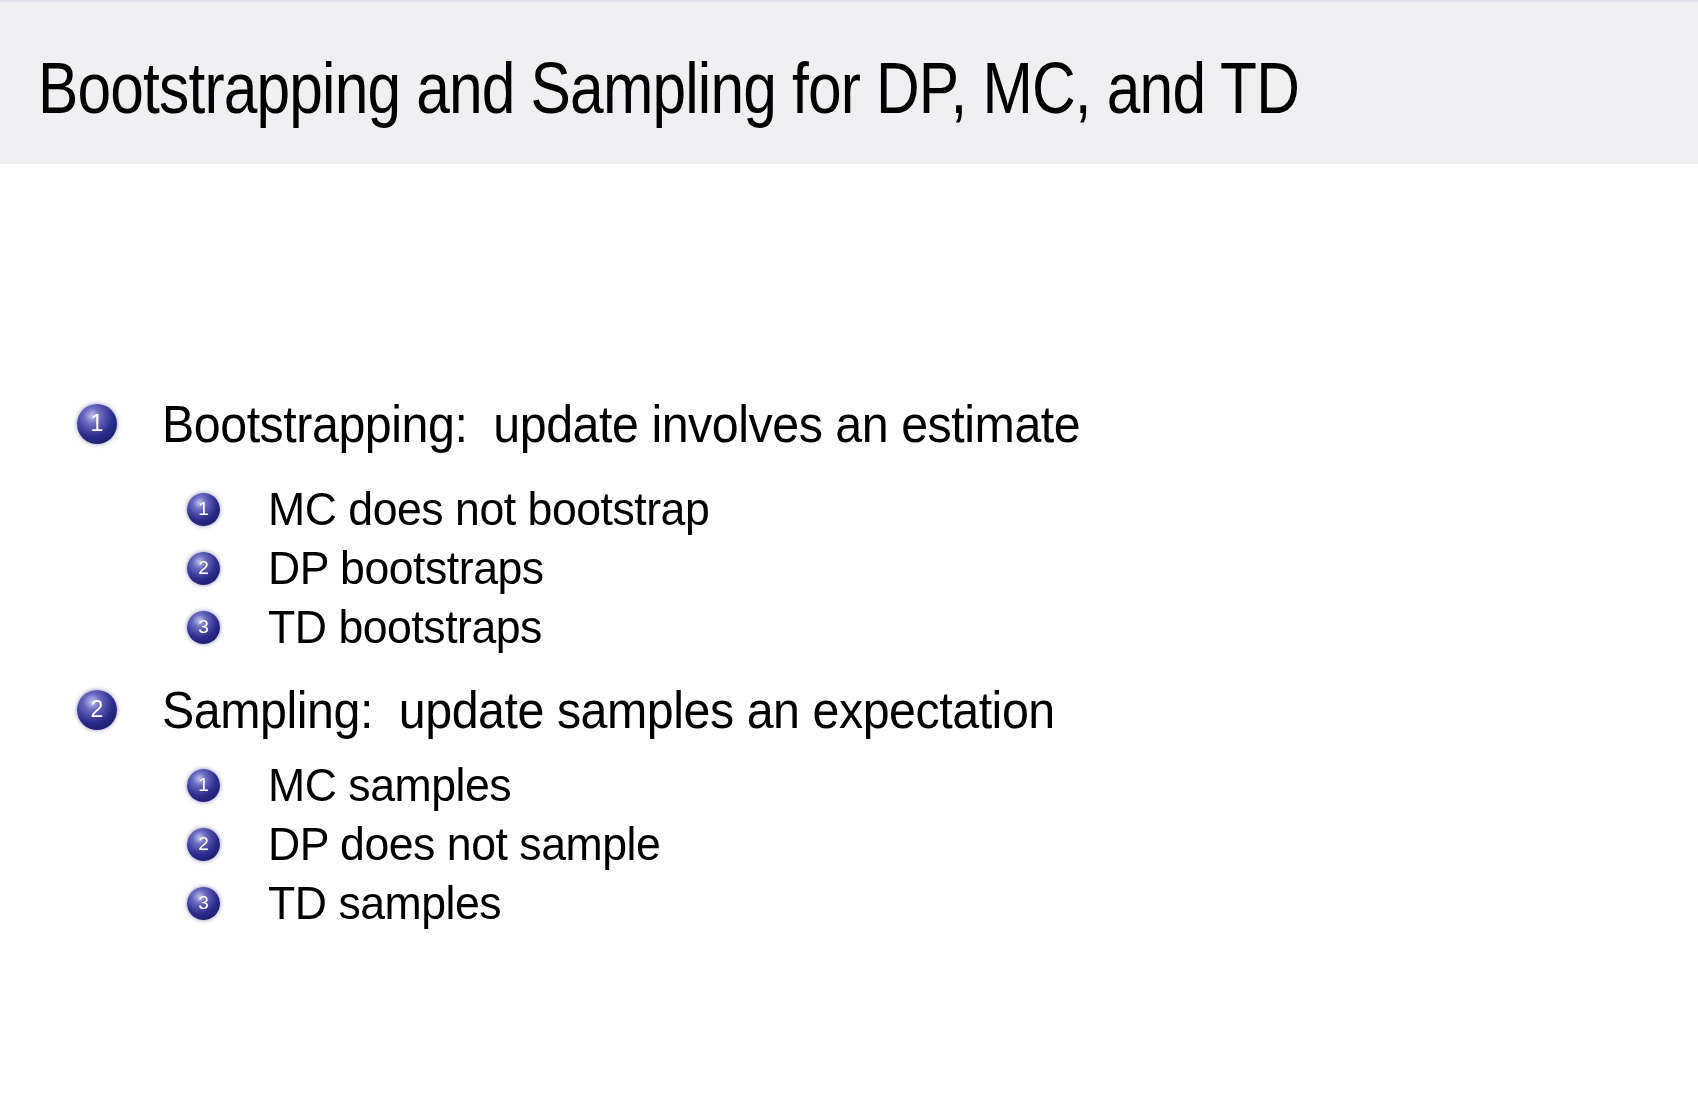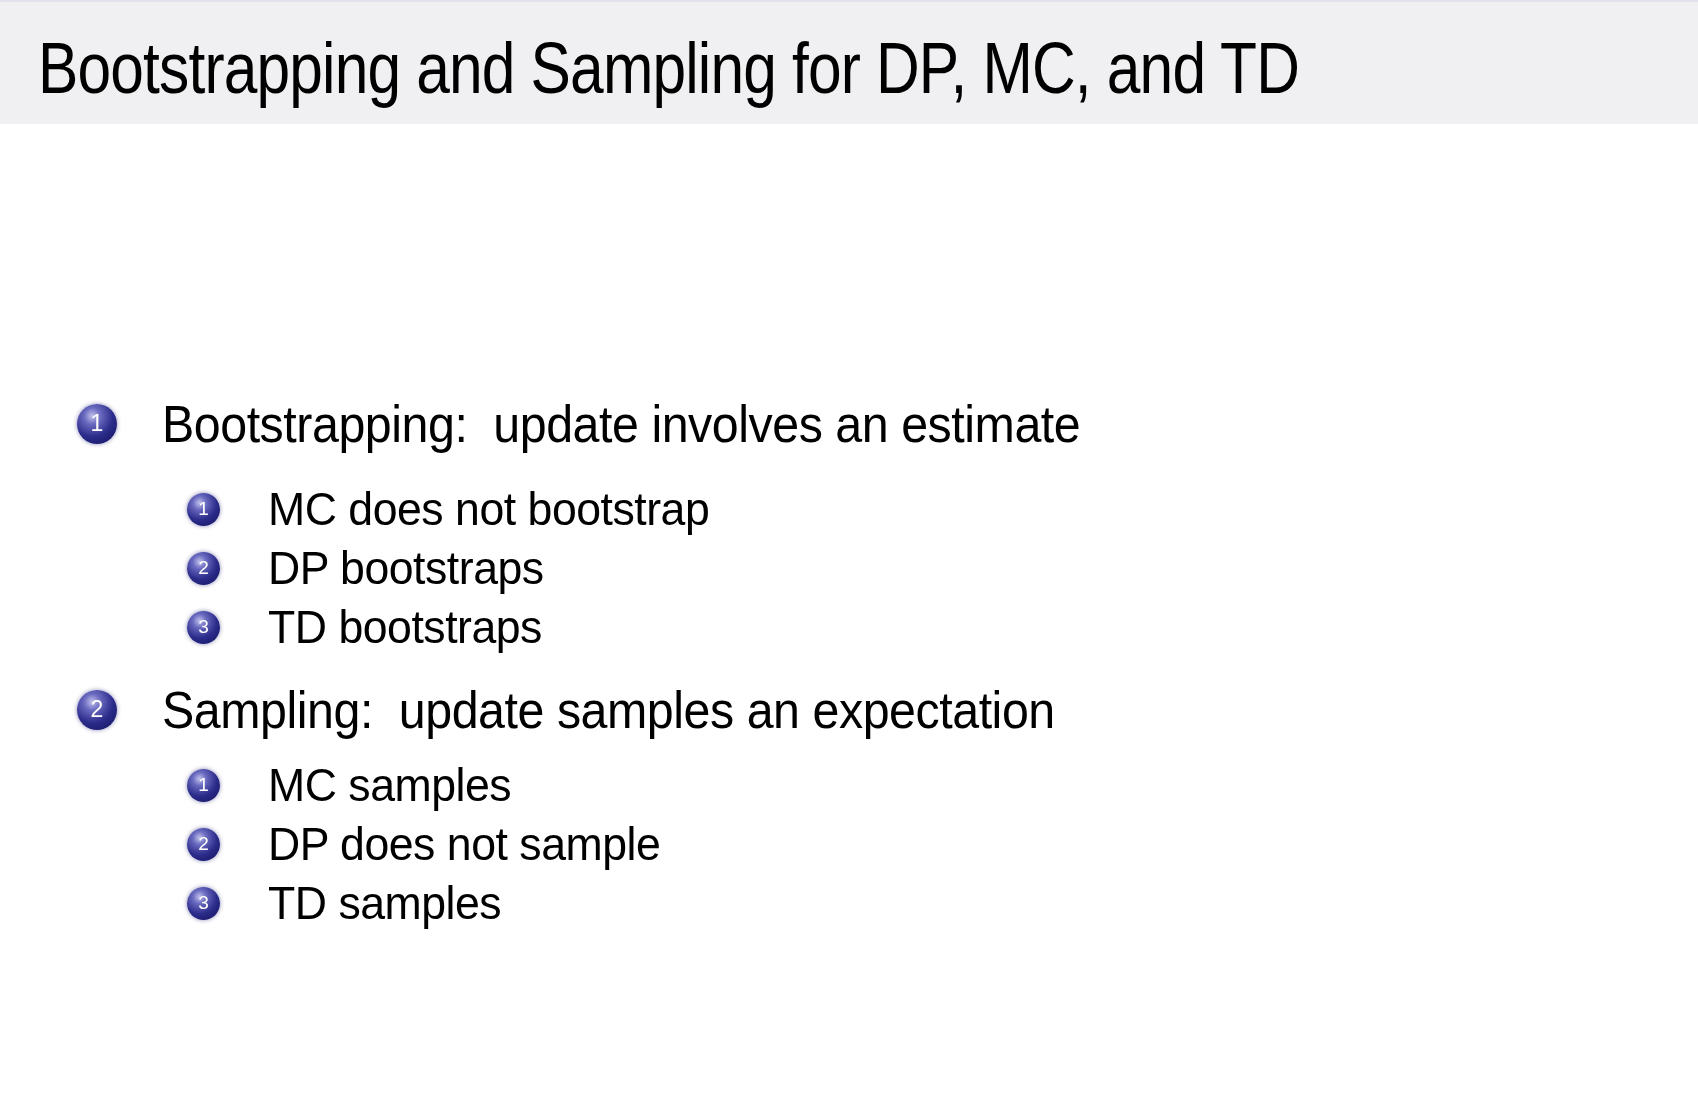--- a/index.html
+++ b/index.html
@@ -11,21 +11,21 @@
     overflow: hidden;
     font-family: "Liberation Sans", "DejaVu Sans", sans-serif;
     color: #000000;
   }
 
   
   .frametitle-band {
     position: absolute;
     left: 0; top: 0;
     width: 100%;
-    height: 124px;
+    height: 164px;
     background: #f0f0f2;
     border-top: 2px solid #e2e2ee;
     box-sizing: border-box;
     display: flex;
     align-items: center;
   }
   .frametitle-text {
     display: inline-block;
     margin-left: 38px;
     padding-top: 10px;

